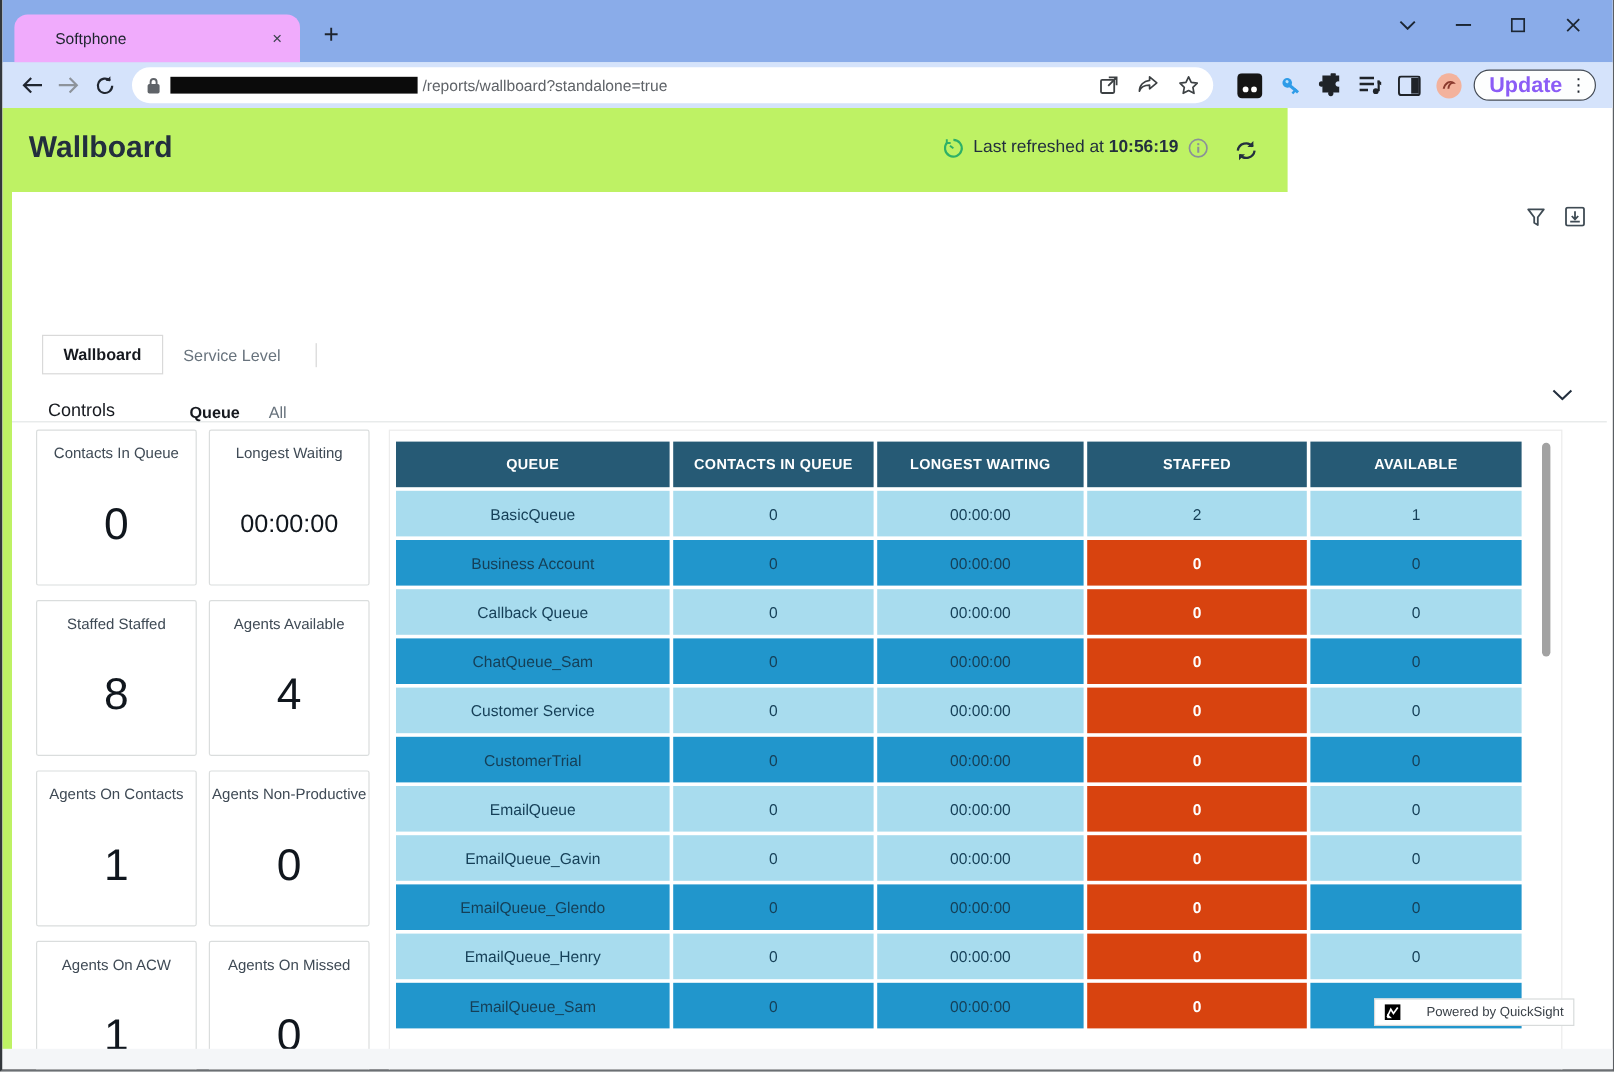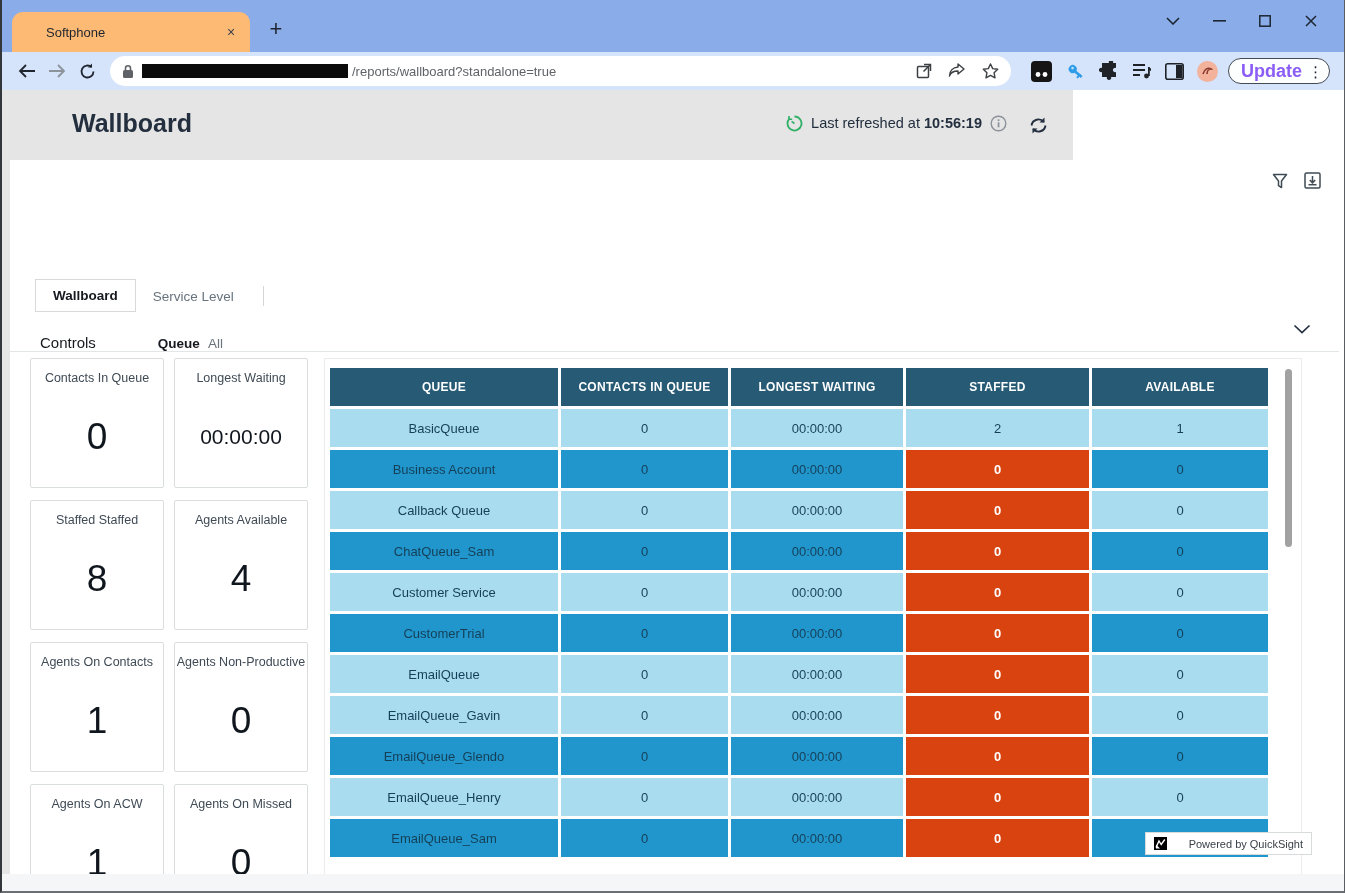--- a/index.html
+++ b/index.html
@@ -4,21 +4,21 @@
 <style>
   * { margin:0; padding:0; box-sizing:border-box; }
   html,body { width:1345px; height:893px; overflow:hidden; }
   body {
     font-family:"Liberation Sans", sans-serif;
     background:#fff; position:relative;
     border-left:2px solid #33373c; border-right:1px solid #5a5e63; border-bottom:2px solid #6b6f73;
   }
   
   .titlebar { position:absolute; left:0; top:0; width:100%; height:52px; background:#8aace9; }
-  .tab { position:absolute; left:10px; top:12px; width:238px; height:40px; background:#fdba74;
+  .tab { position:absolute; left:10px; top:12px; width:238px; height:40px; background:#f0abfc;
          border-radius:11px 11px 0 0; display:flex; align-items:center; padding:0 10px 0 34px; }
   .tab-title { font-size:13px; color:#1e242e; flex:1; }
   .tab-close { width:18px; height:18px; display:flex; align-items:center; justify-content:center;
                font-size:14px; color:#3b414c; border-radius:50%; cursor:pointer; }
   .newtab { position:absolute; left:260px; top:15px; width:28px; height:28px; display:flex;
             align-items:center; justify-content:center; font-size:22px; font-weight:400; color:#1e242e; }
   .winctl { position:absolute; right:10px; top:8px; display:flex; align-items:center; }
   .winctl .wbtn { width:46px; height:26px; display:flex; align-items:center; justify-content:center; color:#1c2633; }
   
   .toolbar { position:absolute; left:0; top:52px; width:100%; height:38px; background:#d5e3fb;
@@ -29,39 +29,39 @@
   .redaction { width:206px; height:14px; background:#0b0b0b; margin:0 4px 0 8px; flex:0 0 auto; }
   .url-text { font-size:13px; color:#5f6368; flex:1 1 auto; white-space:nowrap; overflow:hidden; }
   .urlbar-icons { display:flex; align-items:center; gap:16px; flex:0 0 auto; margin-left:8px; }
   .ext-icons { display:flex; align-items:center; gap:13px; flex:0 0 auto; margin:0 10px; }
   .avatar { width:21px; height:21px; border-radius:50%; background:#f3b29c; display:flex; align-items:center; justify-content:center; }
   .update-pill { flex:0 0 auto; height:26px; border:1.5px solid #444b55; border-radius:14px; background:#fdfefe;
                  display:flex; align-items:center; padding:0 6px 0 12px; gap:6px; margin-right:4px; }
   .update-label { font-size:18px; color:#8b5cf6;font-weight:bold; }
   .kebab { font-size:15px; color:#1e242e; letter-spacing:0; line-height:1; }
   
-  .page { position:absolute; left:0; top:90px; width:1071px; height:785px; background:#e5e5e5;padding-left:48px; }
+  .page { position:absolute; left:0; top:90px; width:1071px; height:785px; background:#bef264; }
   .page-header { position:relative; height:70px; }
   .page-title { position:absolute; left:22px; top:19px; font-size:25px; font-weight:bold; color:#232f3e; }
   .refresh-info { position:absolute; right:66px; top:25px; display:flex; align-items:flex-start; gap:8px; }
   .refresh-text { font-size:14.5px; color:#232f3e; }
   .refresh-text b { font-weight:bold; }
   .refresh-btn { position:absolute; right:22px; top:22px; width:26px; height:26px; display:flex; align-items:center; justify-content:center; }
   .sheet { position:absolute; left:8px; top:70px; width:1329px; height:715px; background:#fff; }
   .sheet-toolbar { position:absolute; right:18px; top:12px; display:flex; gap:16px; align-items:center; }
   .sheet-tabs { position:absolute; left:25px; top:119px; display:flex; align-items:flex-end; }
   .stab { padding:8px 17px; font-size:13.5px; }
   .stab.active { border:1px solid #d9d9d9; background:#fff; font-weight:bold; color:#16191f; }
   .stab.inactive { color:#68737d; }
   .tab-divider { width:1px; height:20px; background:#d6d6d6; margin:0 0 6px 12px; }
   .controls-bar { position:absolute; left:0; top:155px; width:100%; height:37px; display:flex;
                   align-items:flex-end; padding-left:30px; border-bottom:1px solid #e3e6e6; }
   .controls-label { font-size:15px; color:#16191f; margin-right:62px; }
   .filter-name { font-size:13.5px; font-weight:bold; color:#16191f; }
-  .filter-value { font-size:13.5px; color:#68737d; margin-left:8px; }
+  .filter-value { font-size:13.5px; color:#68737d; margin-left:24px; }
   .controls-chevron { position:absolute; right:28px; top:9px; }
   .content { position:absolute; left:0; top:192px; width:100%; height:523px; }
   
   .kpi-grid { position:absolute; left:20px; top:6px; display:grid; grid-template-columns:134px 134px;
               grid-auto-rows:130px; gap:12px 10px; }
   .kpi-card { background:#fff; border:1px solid #dadddd; border-radius:2px; position:relative; }
   .kpi-label { position:absolute; top:12px; left:0; width:100%; text-align:center; font-size:12.5px; color:#3f4a55; }
   .kpi-value { position:absolute; top:46px; left:0; width:100%; height:64px; display:flex; align-items:center;
                justify-content:center; font-size:37px; color:#10161d; }
   .kpi-value.time { font-size:21px; }

